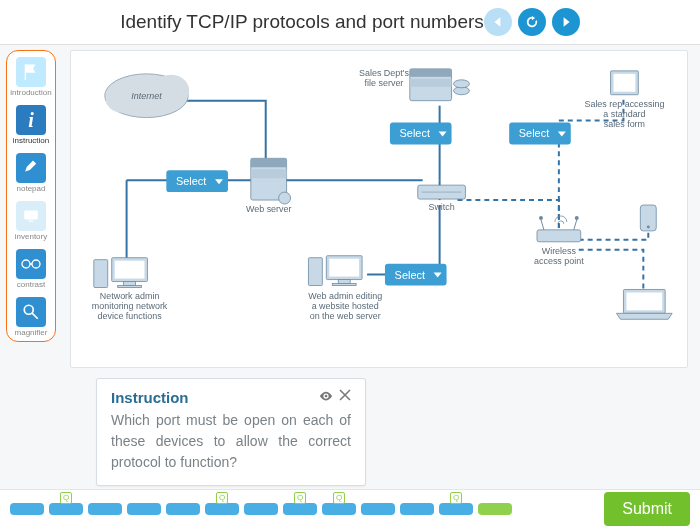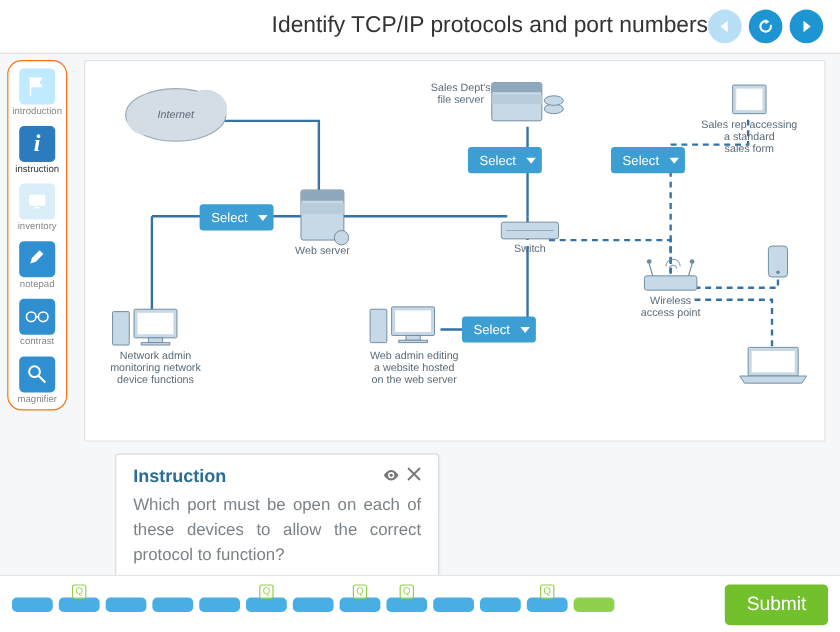--- a/index.html
+++ b/index.html
@@ -1,19 +1,19 @@
 <!DOCTYPE html>
 <html><head>
 <meta charset="utf-8">
 <style>
   * { box-sizing: border-box; margin: 0; padding: 0; font-family: 'Segoe UI', Arial, sans-serif; }
   body { width: 700px; height: 527px; background: #f5f7f8; overflow: hidden; position: relative; }
 
   
-  .header { display: flex; align-items: center; justify-content: flex-end; padding: 8px 14px; background: #fff; border-bottom: 1px solid #e0e0e0; }
+  .header { display: flex; align-items: center; justify-content: center; padding: 8px 14px; background: #fff; border-bottom: 1px solid #e0e0e0; }
   .header-title { font-size: 19px; color: #333; font-weight: 400; }
   .nav-controls { display: flex; gap: 6px; }
   .nav-btn { width: 28px; height: 28px; border-radius: 50%; display: flex; align-items: center; justify-content: center; cursor: pointer; }
   .nav-prev { background: #b8dff5; color: #fff; }
   .nav-refresh { background: #1d95d2; color: #fff; }
   .nav-next { background: #1d95d2; color: #fff; }
 
   
   .sidebar { position: absolute; left: 6px; top: 50px; width: 50px; display: flex; flex-direction: column; gap: 2px; background:#fff; border:1px solid #f97316; border-radius:12px; padding: 2px 0;}
   .side-item { display: flex; flex-direction: column; align-items: center; padding: 4px 0 2px; cursor: pointer; }
@@ -38,21 +38,21 @@
 
   
   .instruction-box { position: absolute; left: 96px; top: 378px; width: 270px; background: #fff; border: 1px solid #d7dde2; border-radius: 3px; padding: 10px 14px 12px; box-shadow:0 1px 2px rgba(0,0,0,0.05);}
   .inst-header { display: flex; align-items: center; justify-content: space-between; margin-bottom: 4px; }
   .inst-title { font-size: 15px; color: #2b6e93; font-weight: 600; }
   .inst-actions { display: flex; gap: 6px; color: #888; font-size: 13px; }
   .inst-actions span { cursor: pointer; }
   .inst-text { font-size: 14px; color: #7a8288; line-height: 1.5; text-align: justify; }
 
   
-  .footer { position: absolute; left: 0; bottom: 0; width: 700px; height: 48px; background: #fff; border-top:1px solid #e5e5e5; display: flex; align-items: center; padding: 0 10px; }
+  .footer { position: absolute; left: 0; bottom: 0; width: 700px; height: 38px; background: #fff; border-top:1px solid #e5e5e5; display: flex; align-items: center; padding: 0 10px; }
   .progress { display: flex; gap: 5px; flex: 1; align-items:center; }
   .pchip { width: 34px; height: 12px; border-radius: 4px; background: #49aee3; position:relative;}
   .pchip.green { background: #8fd14c; }
   .pchip.hint::after { content:"Q"; position:absolute; top:-11px; left:50%; transform:translateX(-50%); font-size:8px; color:#8fd14c; border:1px solid #8fd14c; width:10px; height:10px; line-height:9px; text-align:center; border-radius:2px; background:#fff;}
   .submit { background: #72c02c; color: #fff; font-size: 16px; padding: 8px 18px; border-radius: 4px; border: none; cursor: pointer; }
 
   .device-fill { fill:#c7d9e6; stroke:#6e8aa0; stroke-width:0.8; }
   .device-dark { fill:#8fa8bb; }
 </style>
 </head>
@@ -86,35 +86,35 @@
           <path d="M3 1v14M3 2h8l-2 3 2 3H3" fill="#fff" stroke="#fff" stroke-width="1.2"></path>
         </svg>
       </div>
     <div class="side-label">introduction</div>
   </div>
   <div class="side-item active">
     <div class="side-icon icon-info">i</div>
     <div class="side-label">instruction</div>
   </div>
   <div class="side-item">
+    <div class="side-icon icon-note">
+        <svg width="18" height="18" viewBox="0 0 16 16">
+          <path d="M2 14l2-6 8-8 4 4-8 8-6 2z" fill="#fff" transform="scale(0.7) translate(2 2)"></path>
+        </svg>
+      </div>
+    <div class="side-label">notepad</div>
+  </div>
+  <div class="side-item">
     <div class="side-icon icon-inv">
         <svg width="18" height="18" viewBox="0 0 16 16">
           <rect x="2" y="3" width="12" height="8" rx="1" fill="#fff"></rect>
           <rect x="6" y="12" width="4" height="1" fill="#fff"></rect>
         </svg>
       </div>
     <div class="side-label">inventory</div>
-  </div>
-  <div class="side-item">
-    <div class="side-icon icon-note">
-        <svg width="18" height="18" viewBox="0 0 16 16">
-          <path d="M2 14l2-6 8-8 4 4-8 8-6 2z" fill="#fff" transform="scale(0.7) translate(2 2)"></path>
-        </svg>
-      </div>
-    <div class="side-label">notepad</div>
   </div>
   <div class="side-item">
     <div class="side-icon icon-con">
         <svg width="20" height="12" viewBox="0 0 20 12">
           <circle cx="5" cy="6" r="4" fill="none" stroke="#fff" stroke-width="1.3"></circle>
           <circle cx="15" cy="6" r="4" fill="none" stroke="#fff" stroke-width="1.3"></circle>
           <path d="M9 6h2" stroke="#fff" stroke-width="1.3"></path>
         </svg>
       </div>
     <div class="side-label">contrast</div>

